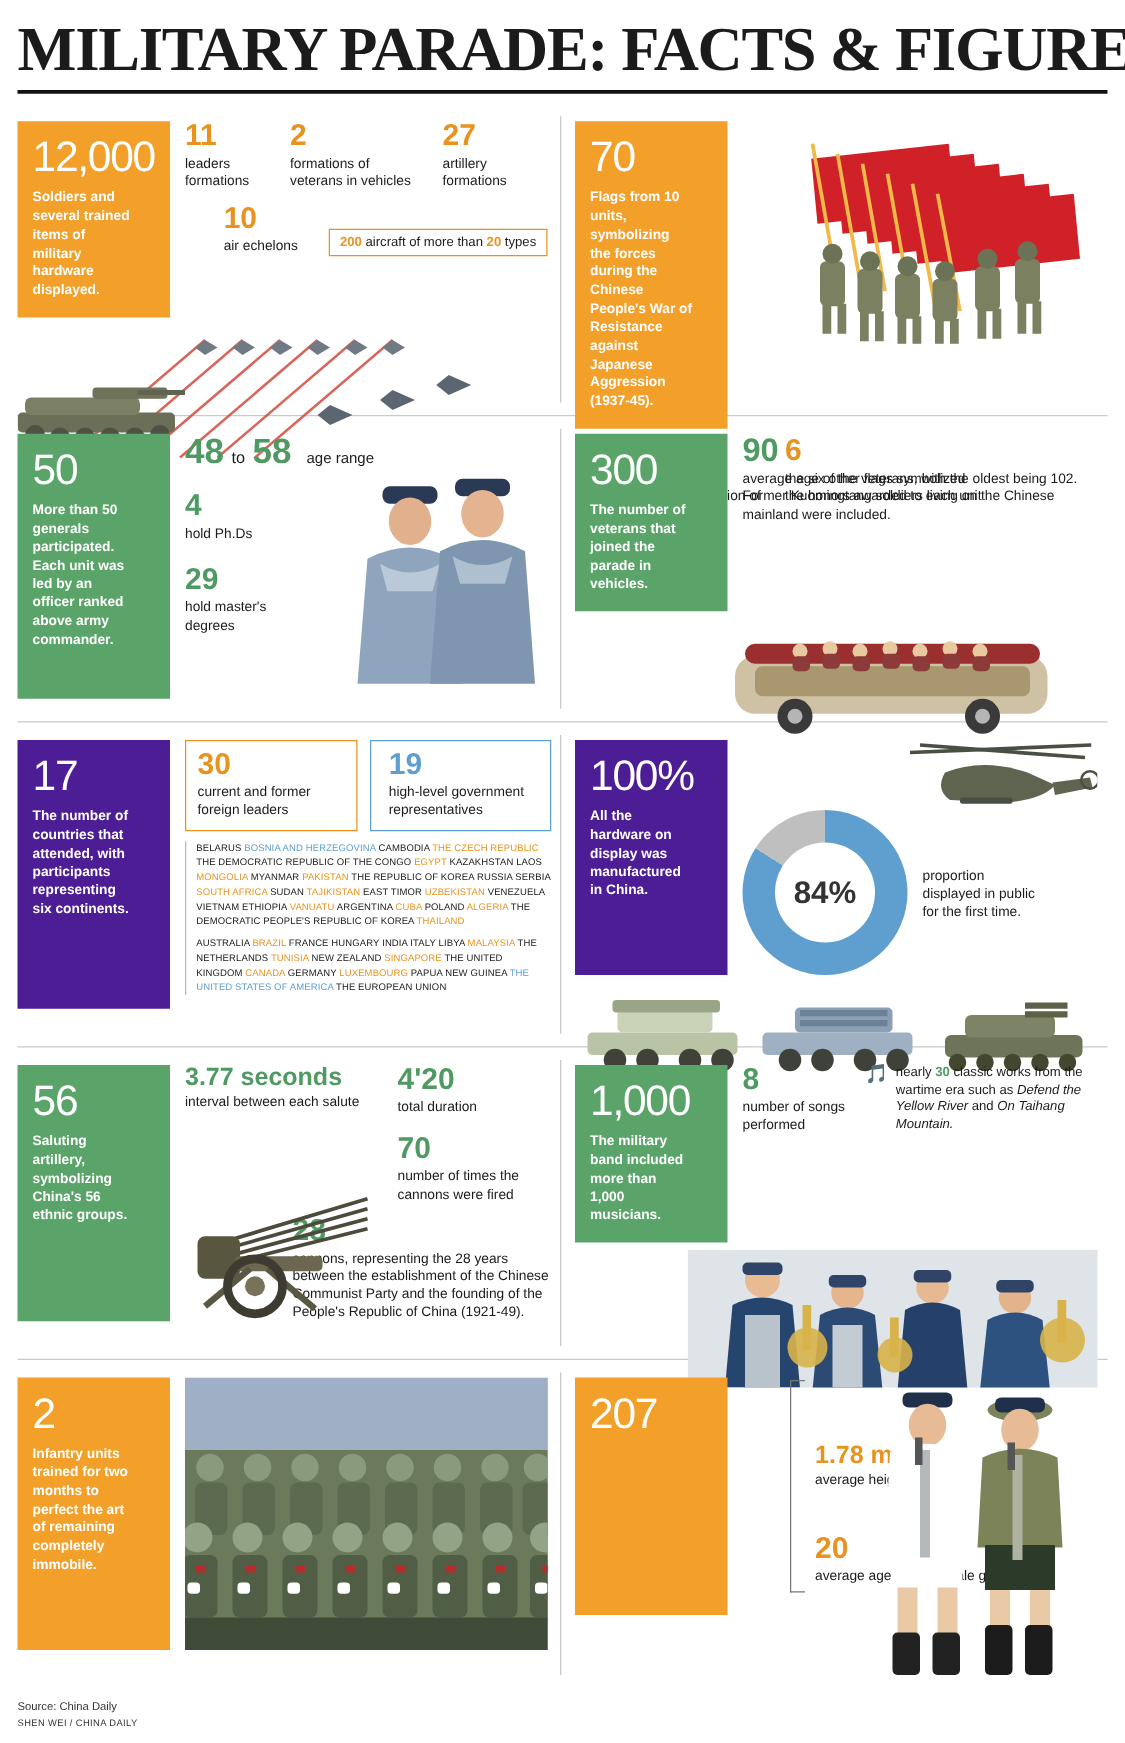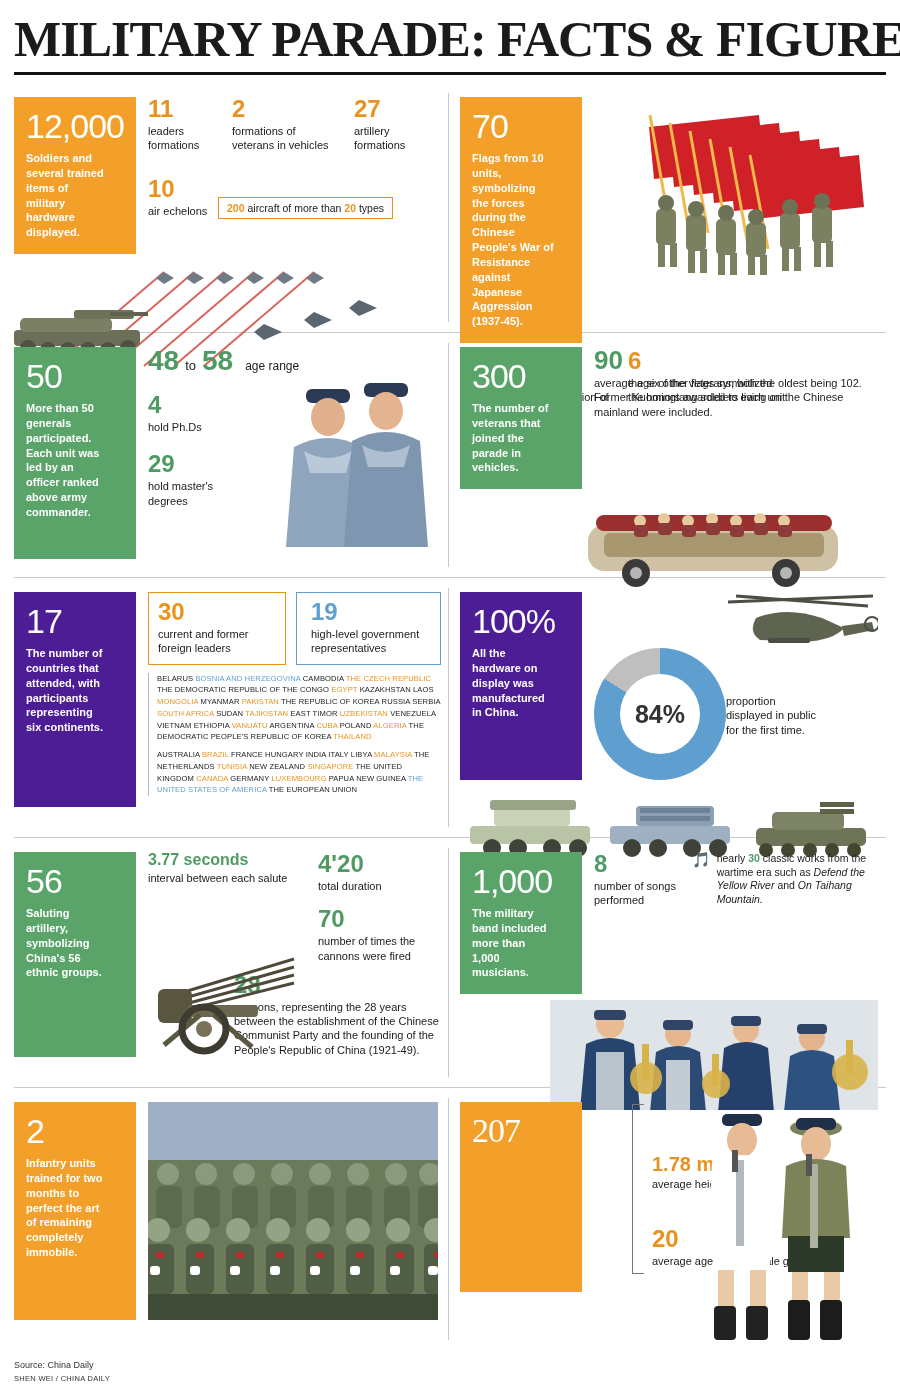--- a/index.html
+++ b/index.html
@@ -168,21 +168,21 @@
             </div>
             <div style="width:108px;">
               <div class="stat-num o n24">2</div>
               <div class="lbl">formations of veterans in vehicles</div>
             </div>
             <div style="width:80px;">
               <div class="stat-num o n24">27</div>
               <div class="lbl">artillery formations</div>
             </div>
           </div>
-          <div style="display:flex; margin-top:24px;">
+          <div style="display:flex; gap:14px; margin-top:10px;justify-content:flex-end;">
             <div style="width:70px;">
               <div class="stat-num o n24">10</div>
               <div class="lbl">air echelons</div>
             </div>
             <div style="padding-top:14px;">
               <div class="boxline">
                 <b>200</b>
                 <span>aircraft of more than</span>
                 <b>20</b>
                 <span>types</span>
@@ -448,21 +448,21 @@
           <div class="photo" style="position:absolute; right:0; top:-4px; width:170px; height:70px;">
             <svg width="170" height="70" viewBox="0 0 170 70">
               <line x1="20" y1="14" x2="165" y2="8" stroke="#4a4f44" stroke-width="3"></line>
               <line x1="28" y1="8" x2="160" y2="18" stroke="#4a4f44" stroke-width="3"></line>
               <path d="M48 30 q30 -12 66 0 l22 10 q-10 12 -40 14 l-44 -2 q-12 -8 -4 -22z" fill="#5e6450"></path>
               <path d="M134 38 l30 -4 l2 8 l-30 6z" fill="#5e6450"></path>
               <circle cx="164" cy="36" r="7" fill="none" stroke="#4a4f44" stroke-width="2"></circle>
               <rect x="60" y="50" width="42" height="5" rx="2" fill="#4a4f44"></rect>
             </svg>
           </div>
-          <div style="display:flex; align-items:center; gap:0; margin-top:56px;">
+          <div style="display:flex; align-items:center; gap:12px; margin-top:56px;">
             <div class="donut">
               <div class="pct">84%</div>
             </div>
             <div class="lbl" style="width:92px; font-size:11px;">proportion displayed in public for the first time.</div>
           </div>
         </div>
       </div>
 
       <div class="photo" style="height:80px; margin-top:6px;">
         <svg width="420" height="80" viewBox="0 0 420 80">
@@ -511,21 +511,21 @@
 
     <div class="col left">
       <div class="flexrow">
         <div class="block green" style="min-height:112px;">
           <div class="bignum">56</div>
           <div class="btxt">Saluting artillery, symbolizing China's 56 ethnic groups.</div>
         </div>
         <div style="flex:1;">
           <div style="display:flex; gap:14px;">
             <div style="width:156px;">
-              <div class="stat-num g" style="font-size:16px;">3.77 seconds</div>
+              <div class="stat-num g" style="font-size:20px;">3.77 seconds</div>
               <div class="lbl">interval between each salute</div>
             </div>
             <div style="width:120px;">
               <div class="stat-num g n24">4'20</div>
               <div class="lbl">total duration</div>
               <div class="stat-num g n24" style="margin-top:14px;">70</div>
               <div class="lbl">number of times the cannons were fired</div>
             </div>
           </div>
           <div style="margin-top:10px; margin-left:86px; width:208px;">
@@ -702,21 +702,21 @@
                 <rect x="0" y="192" width="292" height="26"></rect>
               </g>
             </g>
           </svg>
         </div>
       </div>
     </div>
 
     <div class="col right">
       <div class="flexrow">
-        <div class="block orange" style="min-height:190px;font-family:Liberation Serif, serif;">
+        <div class="block orange" style="min-height:190px;">
           <div class="bignum">207</div>
         </div>
         <div style="flex:1; position:relative;">
 
           <div style="position:absolute; left:38px; top:2px; width:12px; height:170px; border-left:1px solid #777; border-top:1px solid #777; border-bottom:1px solid #777;"></div>
           <div style="margin-left:58px; margin-top:52px;">
             <div class="stat-num o" style="font-size:20px;">1.78 m</div>
             <div class="lbl">average height</div>
           </div>
           <div style="margin-left:58px; margin-top:36px;">

